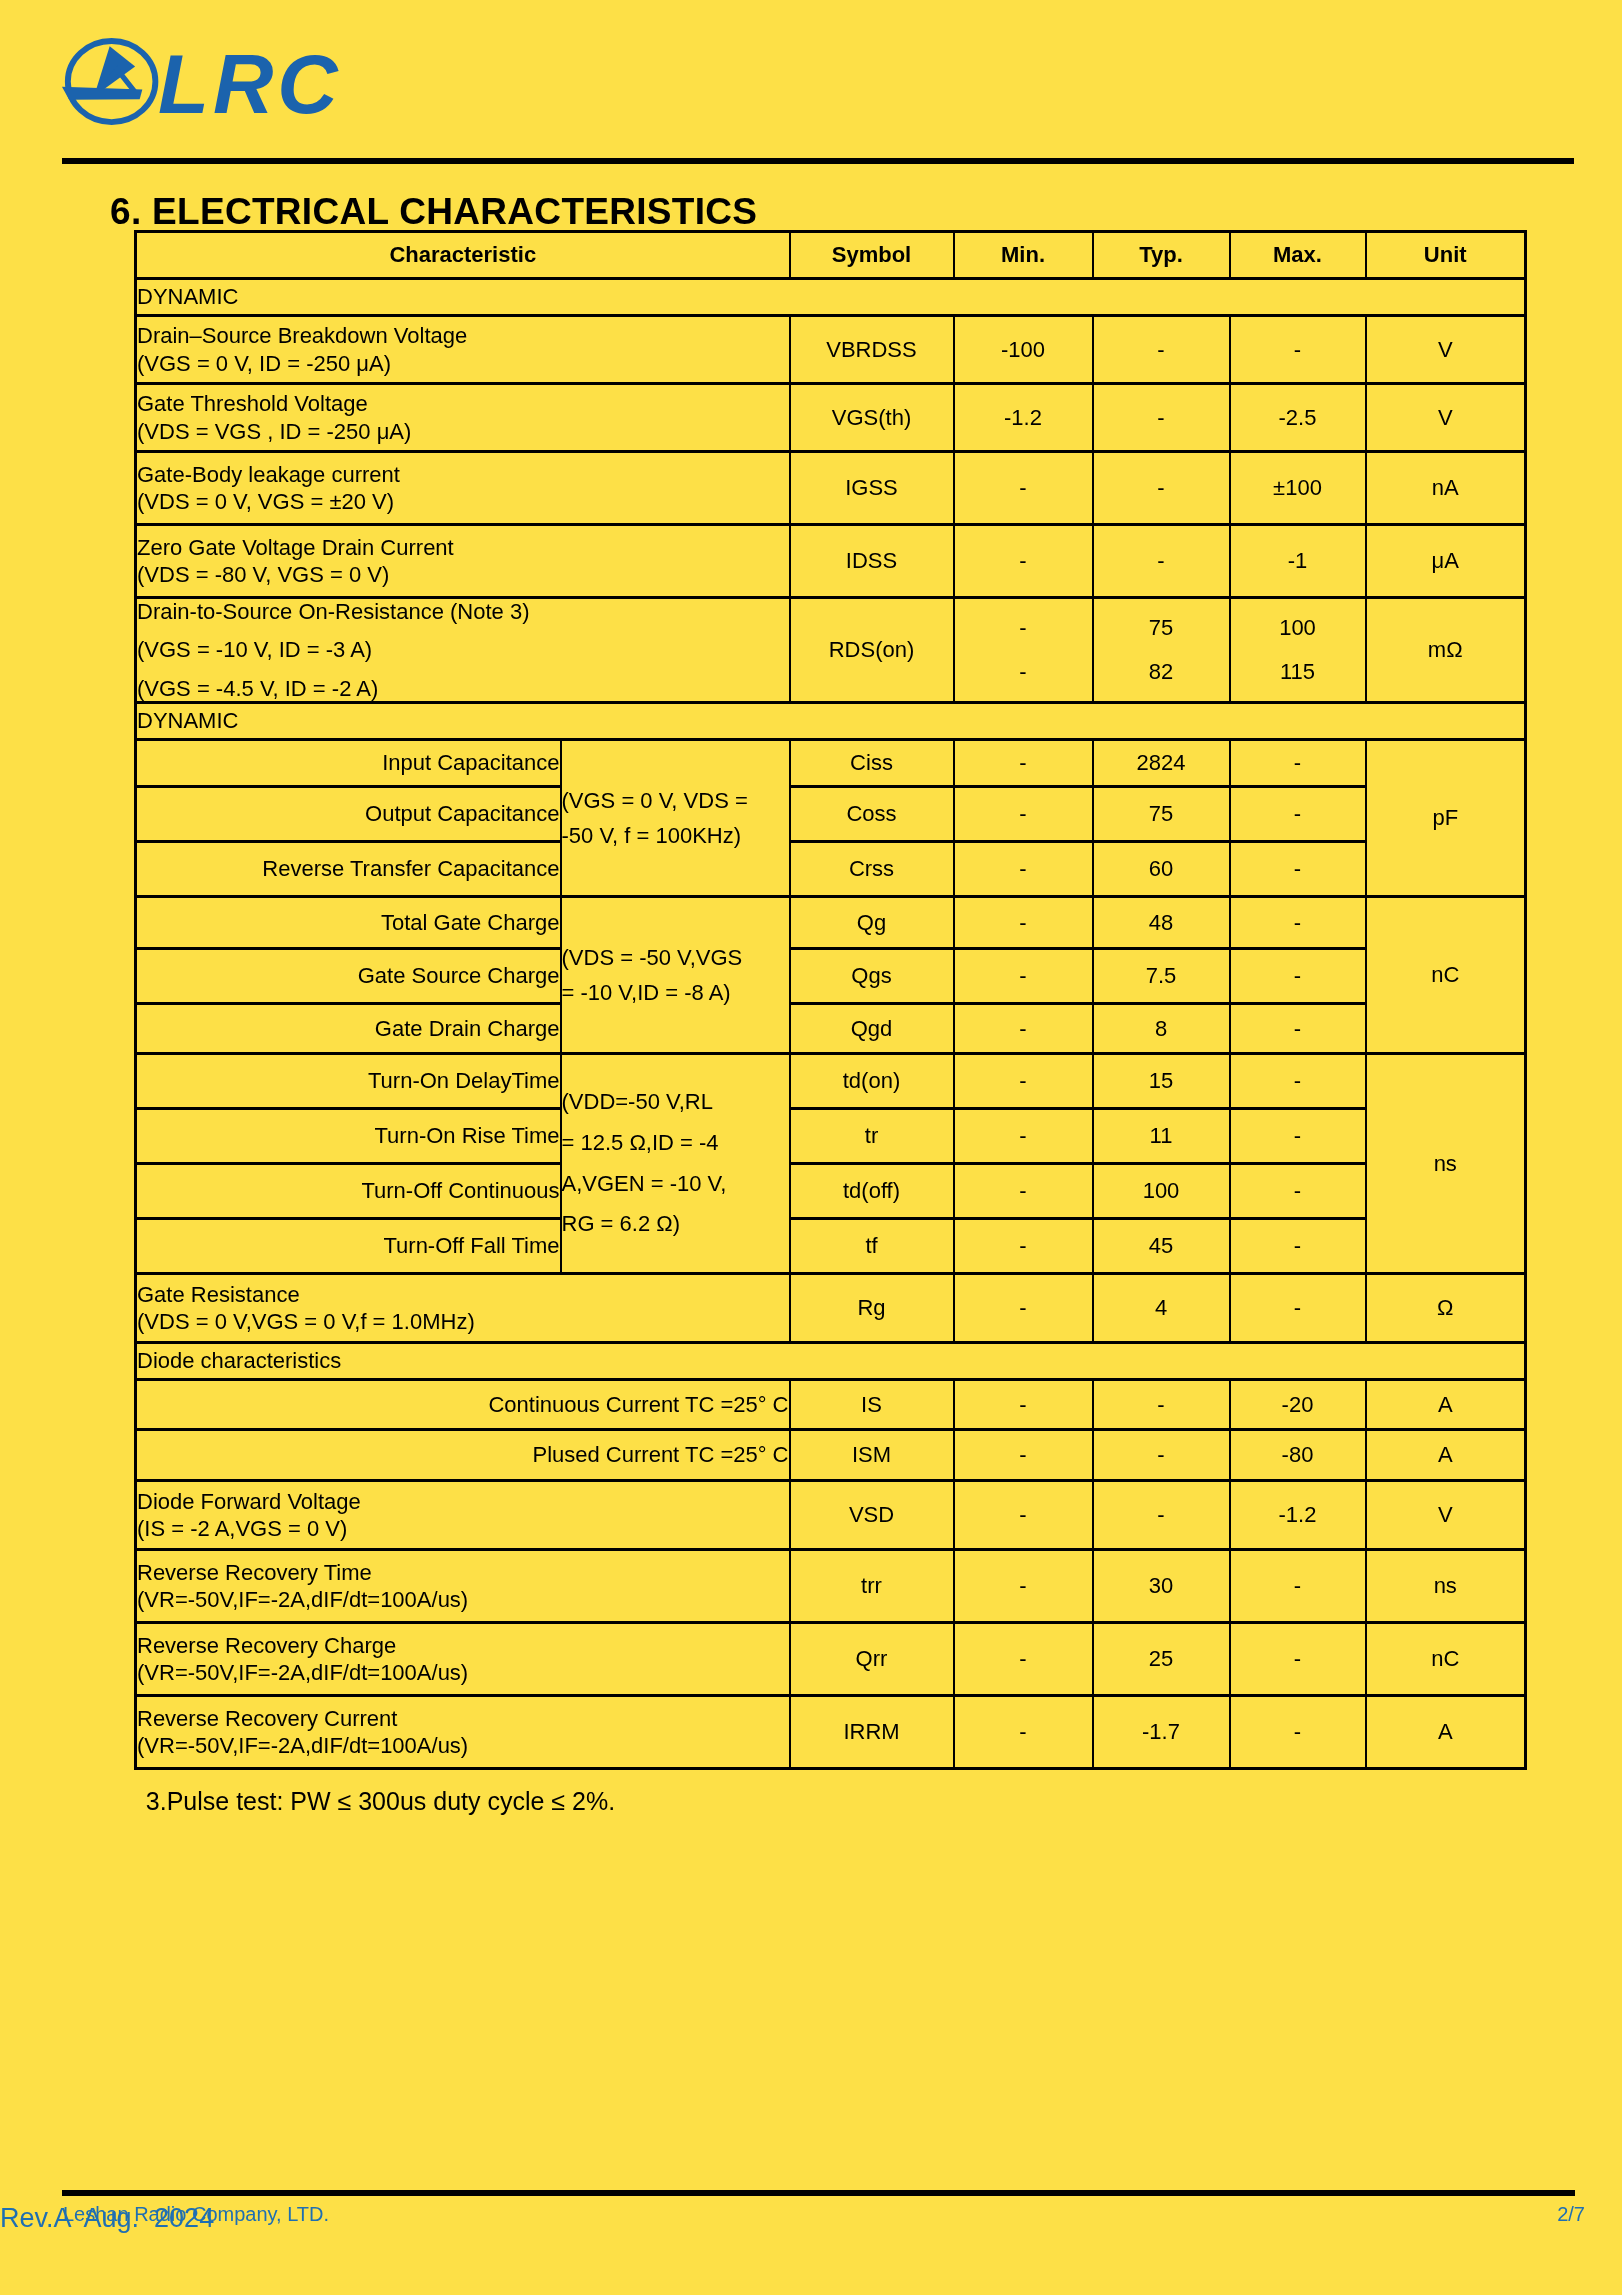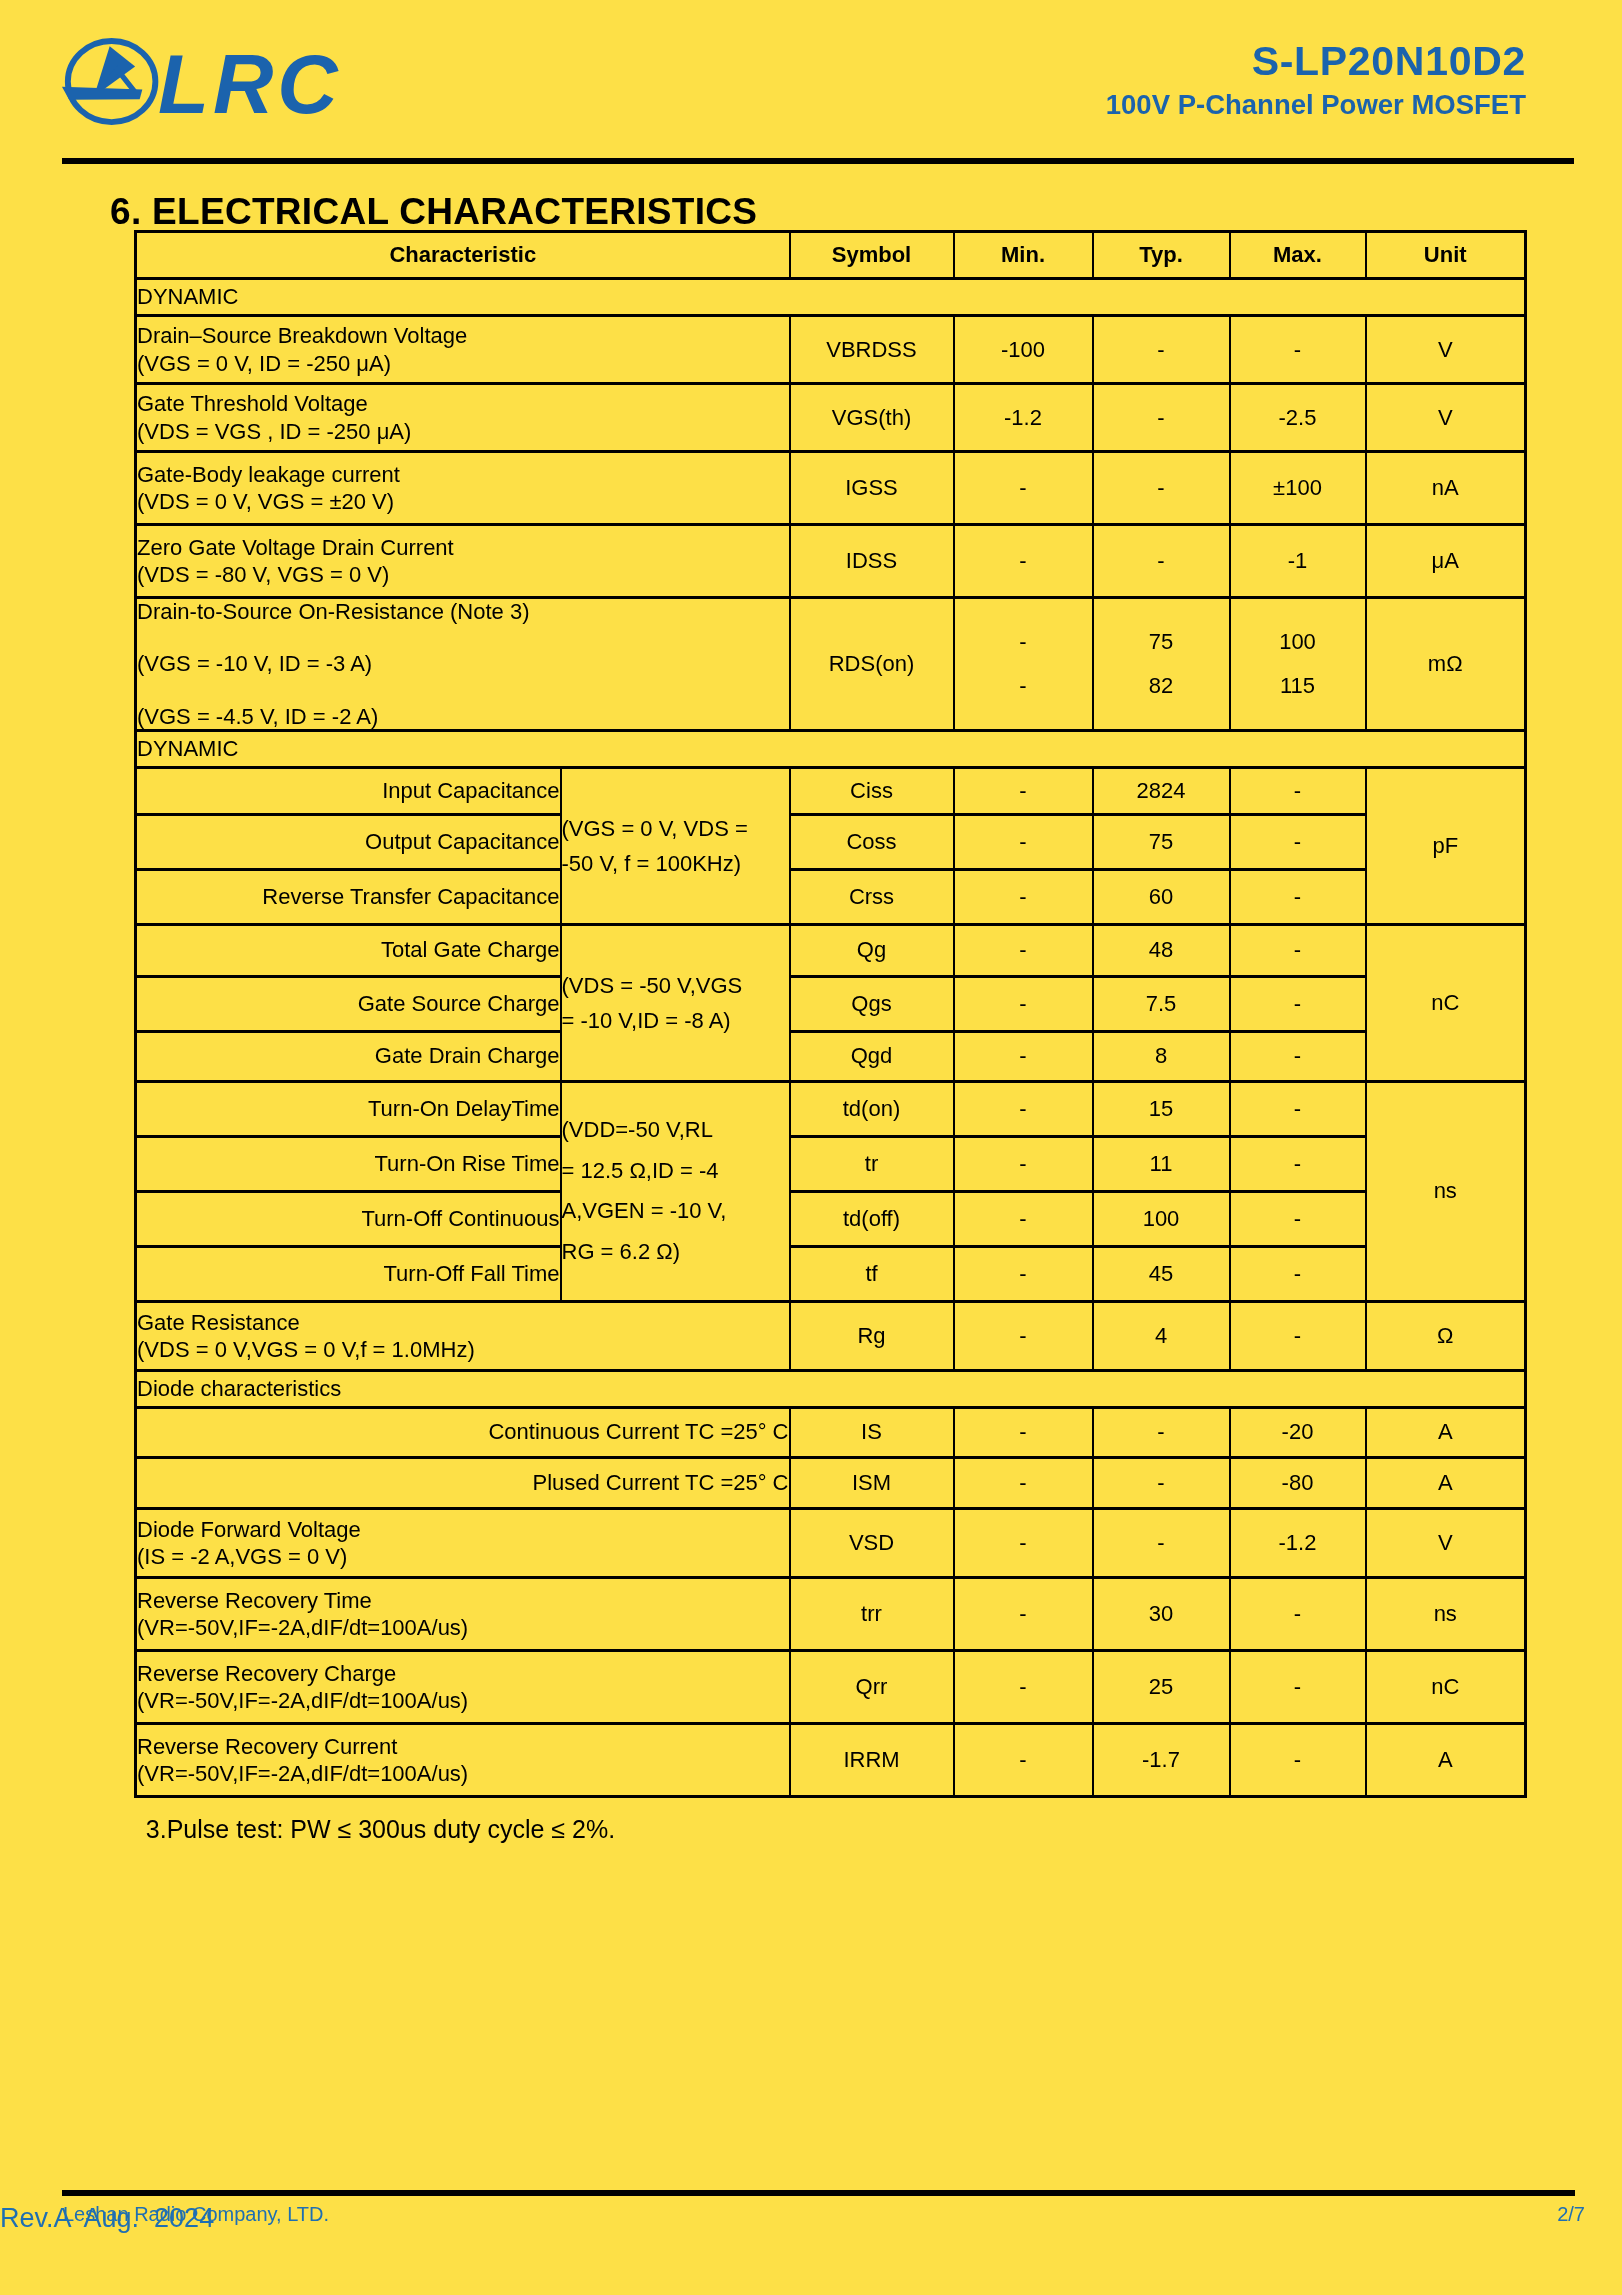--- a/index.html
+++ b/index.html
@@ -16,21 +16,21 @@
   .title{position:absolute;left:110px;top:191px;font-size:37px;font-weight:bold;letter-spacing:0.3px;}
 
   .content{position:absolute;left:134px;top:230px;width:1427px;}
   table.ds{border-collapse:collapse;table-layout:fixed;width:1391px;border:3.9px solid #000;}
   .ds td{border:2.6px solid #000;border-top-width:3.9px;border-bottom-width:3.9px;font-size:22px;vertical-align:middle;padding:0;overflow:hidden;}
   .hd{font-weight:bold;text-align:center;font-size:23.6px;}
   .sectd{font-size:23.6px;text-align:left;padding-left:6.5px;}
   .ch{padding:6.5px 3.9px 7.9px 9.2px;text-align:left;}
   .ch .line{line-height:1.15;}
   .ch .line + .line{margin-top:2px;}
-  .ch3 .line + .line{margin-top:27px;}
+  .ch3 .line + .line{margin-top:13px;}
   .chs{padding-left:9.2px;text-align:right;}
   .cd{font-size:21.6px;padding-left:3.9px;line-height:1.6;text-align:left;}
   .cds{font-size:21.6px;text-align:left;line-height:1.85;}
   .num,.unit{text-align:center;}
   .vals{padding-top:13px;}
   .v{line-height:1.1;}
   .v + .v{margin-top:19.6px;}
 
   .r56{height:37px}.r72{height:47px}.r76{height:50px}.r78{height:51px}.r80{height:52px}
   .r84{height:55px}.r104{height:68px}.r106{height:69px}.r112{height:73px}.r160{height:105px}
@@ -49,24 +49,20 @@
 <div class="page">
 
   <div class="logo">
     <svg width="294" height="128" viewBox="0 0 450 195">
       <ellipse cx="79" cy="80" rx="67" ry="62" fill="none" stroke="#1B63AD" stroke-width="9"></ellipse>
       <polygon points="76,26 115,57 52,103" fill="#1B63AD"></polygon>
       <path d="M 58 95 L 88 62 L 114 95" fill="none" stroke="#1B63AD" stroke-width="8"></path>
       <polygon points="3,88 126,92 122,107 14,108" fill="#1B63AD"></polygon>
       <text x="150" y="128" font-size="128" font-weight="bold" font-style="italic" letter-spacing="6" fill="#1B63AD" font-family="Liberation Sans, DejaVu Sans, sans-serif">LRC</text>
     </svg>
-  </div>
-  <div class="brand">
-    <div class="part">S-LP20N10D2</div>
-    <div class="sub">100V P-Channel Power MOSFET</div>
   </div>
   <div class="rule-top"></div>
 
   <div class="title">6. ELECTRICAL CHARACTERISTICS</div>
 
   <div class="content">
     <table class="ds">
       <colgroup>
         <col style="width:425px">
           <col style="width:229px">

